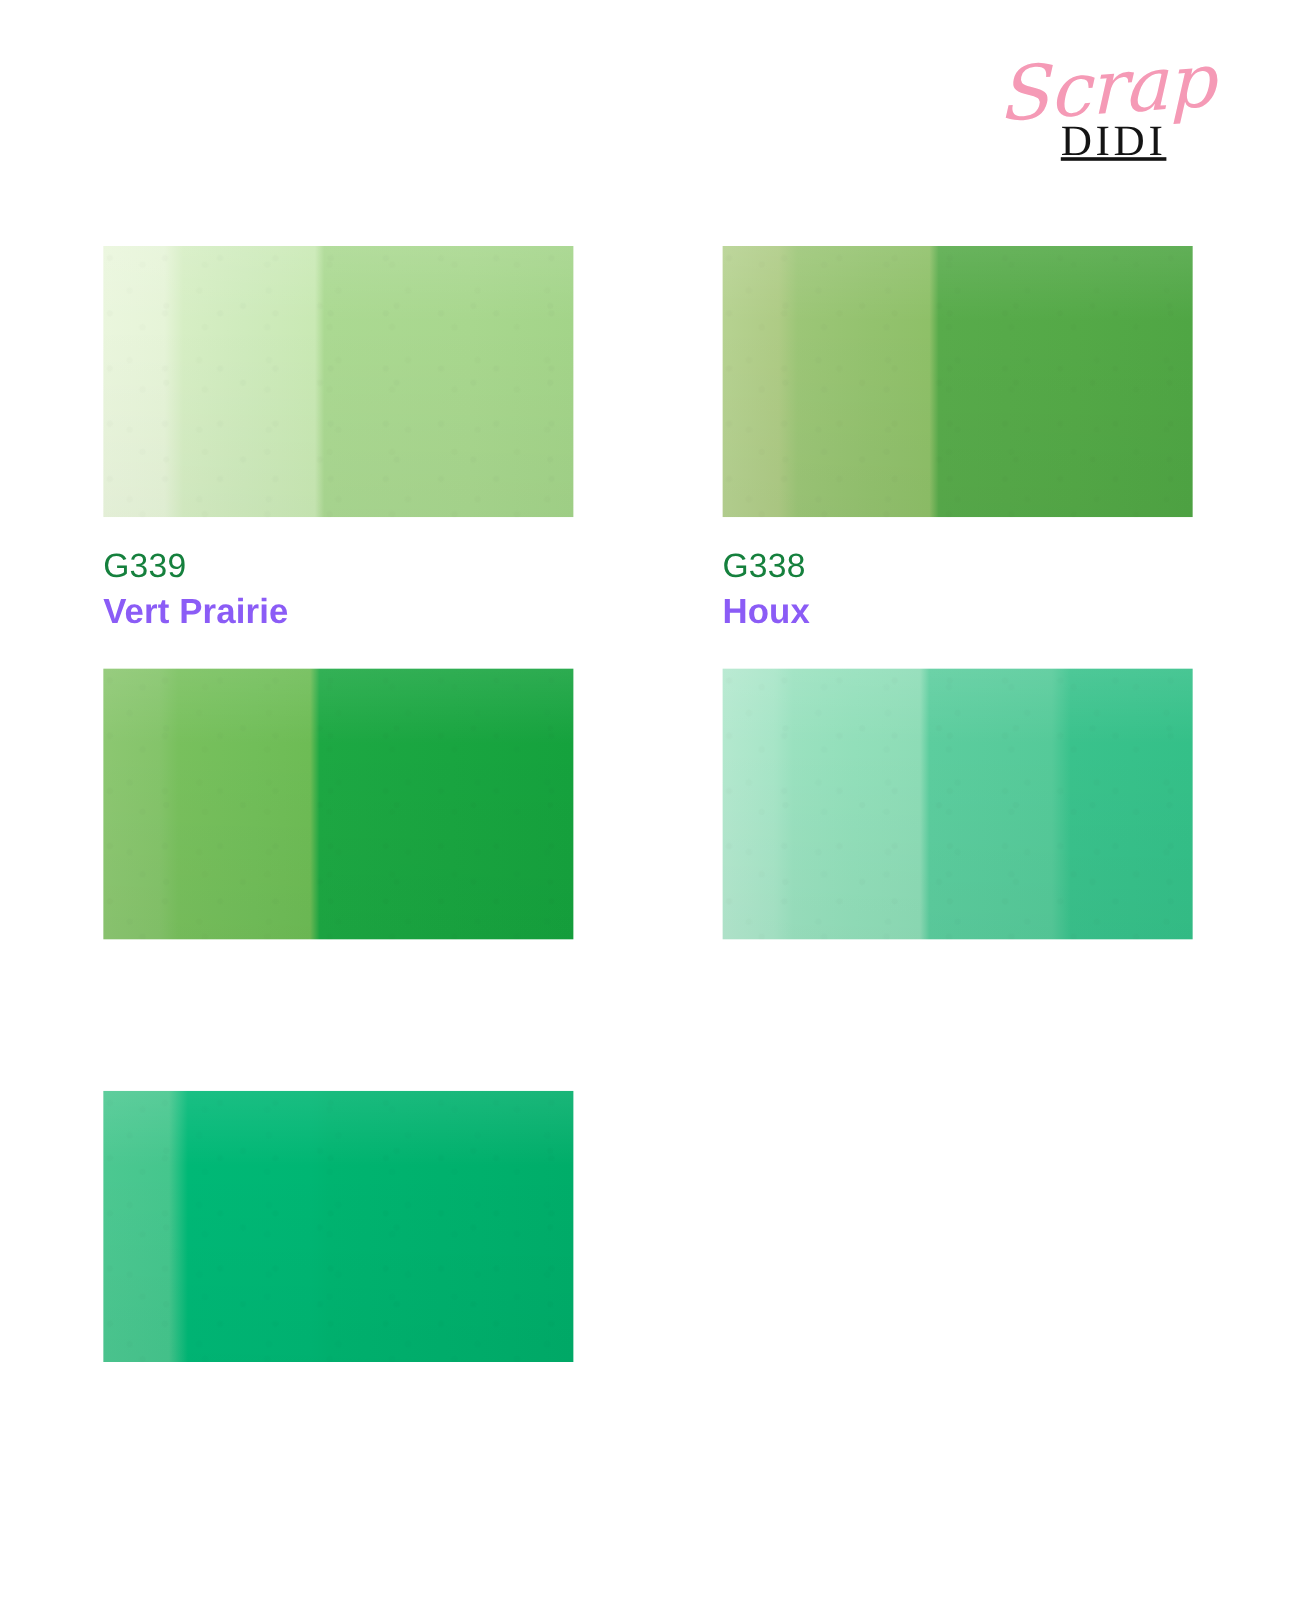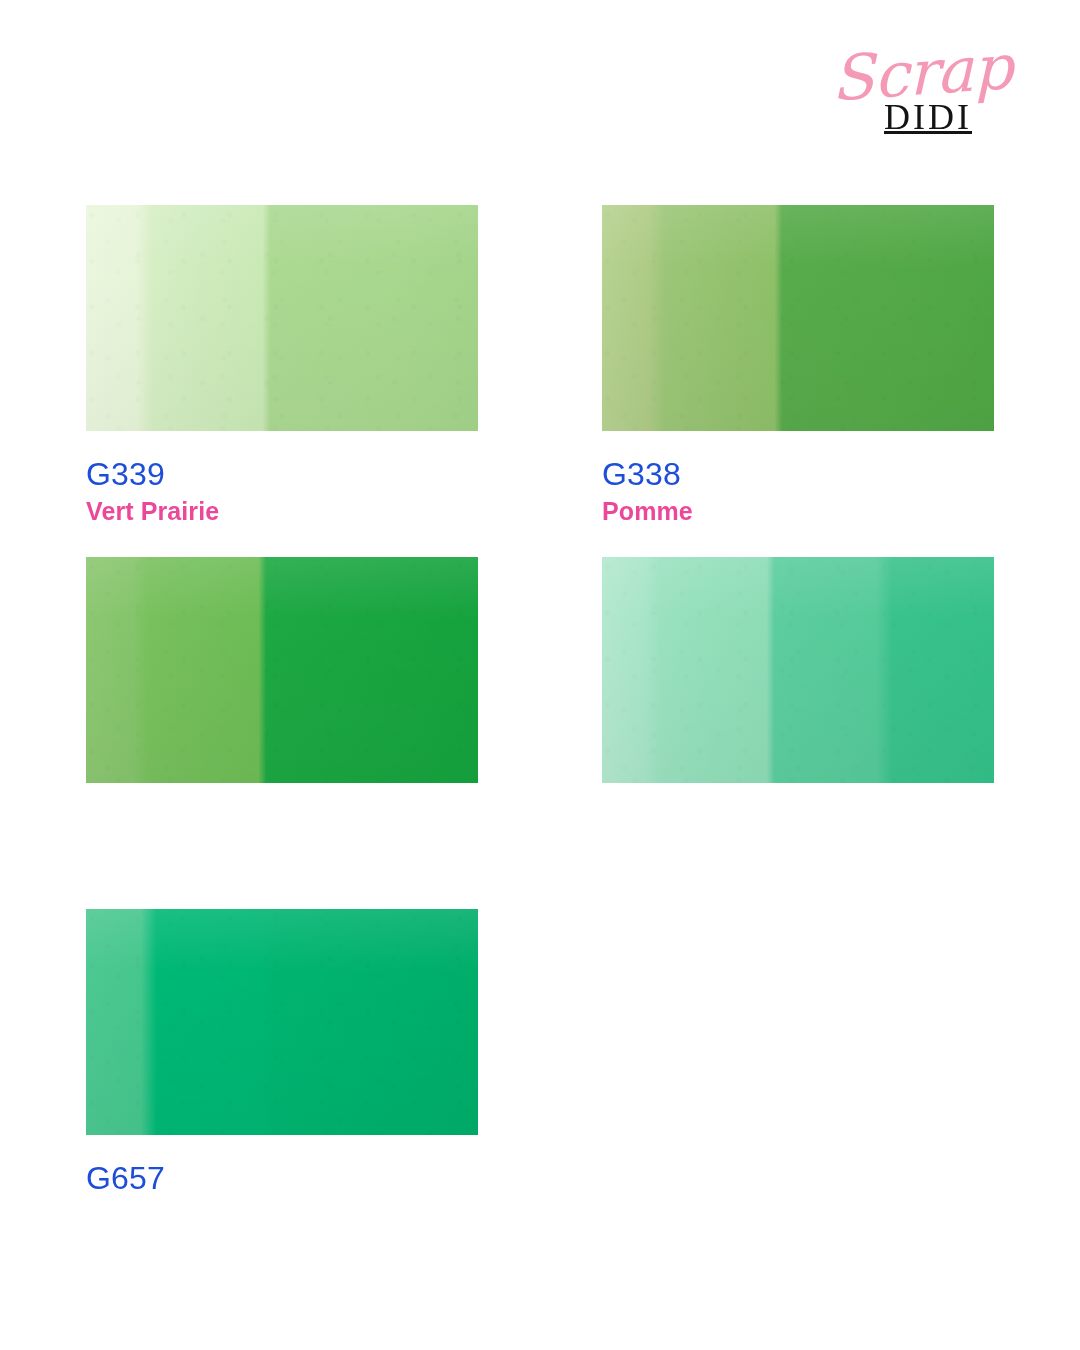--- a/index.html
+++ b/index.html
@@ -94,30 +94,30 @@
   .swatch-sheen {
     position: absolute;
     inset: 0;
     background: linear-gradient(180deg, rgba(255,255,255,0.10) 0%, rgba(255,255,255,0.0) 28%, rgba(0,0,0,0.03) 100%);
   }
 
   .labels {
     padding-top: 24px;
   }
   .code {
-    font-size: 32px;
+    font-size: 28px;
     font-weight: 400;
-    color: #1d4ed8;
+    color: #15803d;
     line-height: 1.2;
     letter-spacing: 0.2px;
   }
   .name {
-    font-size: 25px;
+    font-size: 29px;
     font-weight: 700;
-    color: #ec4899;
+    color: #8b5cf6;
     line-height: 1.25;
     margin-top: 3px;
     letter-spacing: 0.1px;
   }
 </style>
 </head>
 <body>
 
 <div class="brand">
   <span class="brand-script" style="color: rgb(245, 154, 182);">Scrap</span>
@@ -139,21 +139,21 @@
   </div>
 
   <div class="cell">
     <div class="swatch">
       <div class="swatch-bands" style="background: linear-gradient(90deg, rgb(182, 210, 145) 0%, rgb(174, 203, 133) 12%, rgb(156, 198, 119) 16%, rgb(147, 194, 110) 32%, rgb(142, 192, 104) 44%, rgb(88, 171, 75) 46%, rgb(84, 169, 71) 75%, rgb(79, 166, 68) 100%);"></div>
       <div class="swatch-texture"></div>
       <div class="swatch-sheen"></div>
     </div>
     <div class="labels">
       <div class="code">G338</div>
-      <div class="name">Pomme</div>
+      <div class="name">Houx</div>
     </div>
   </div>
 
   <div class="cell">
     <div class="swatch">
       <div class="swatch-bands" style="background: linear-gradient(90deg, rgb(140, 199, 113) 0%, rgb(132, 196, 106) 12%, rgb(120, 192, 93) 16%, rgb(113, 190, 89) 32%, rgb(109, 188, 85) 44%, rgb(29, 168, 67) 46%, rgb(25, 165, 64) 74%, rgb(21, 162, 61) 100%);"></div>
       <div class="swatch-texture"></div>
       <div class="swatch-sheen"></div>
     </div>
     <div class="labels">
@@ -170,18 +170,17 @@
     </div>
   </div>
 
   <div class="cell">
     <div class="swatch">
       <div class="swatch-bands" style="background: linear-gradient(90deg, rgb(76, 200, 145) 0%, rgb(69, 198, 141) 14%, rgb(0, 184, 118) 18%, rgb(0, 182, 115) 44%, rgb(0, 180, 112) 48%, rgb(0, 176, 108) 80%, rgb(0, 173, 105) 100%);"></div>
       <div class="swatch-texture"></div>
       <div class="swatch-sheen"></div>
     </div>
     <div class="labels">
-      <div class="code">G657</div>
     </div>
   </div>
 
 
 </div>
 
 </body></html>

